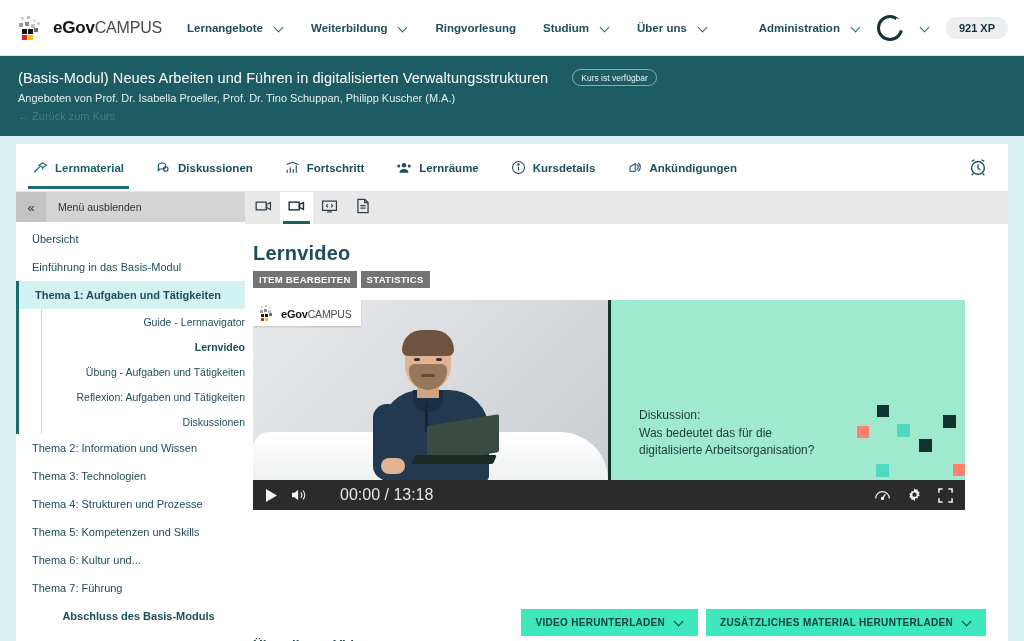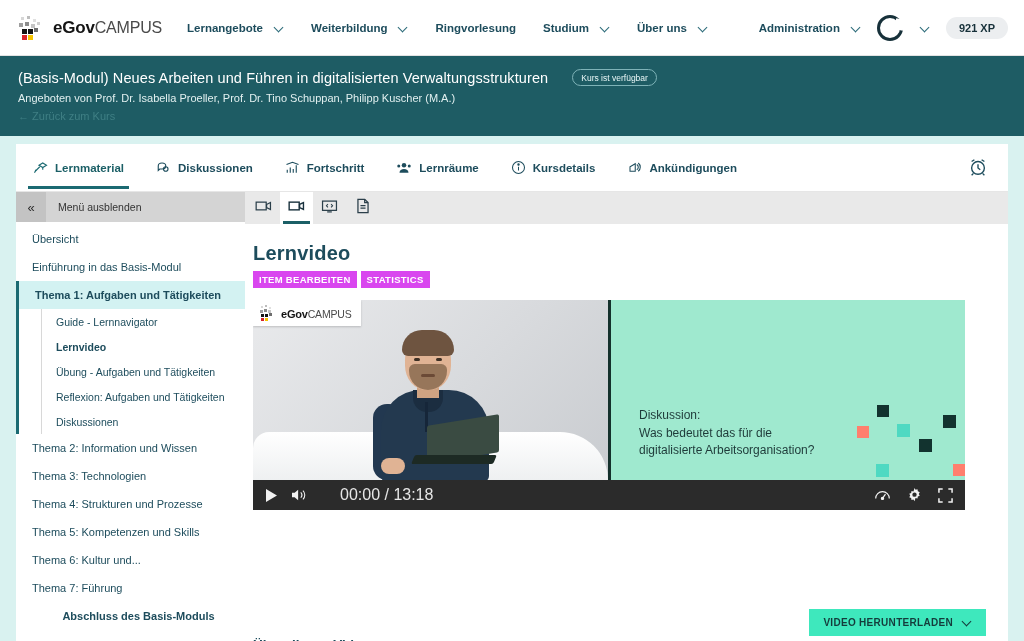--- a/index.html
+++ b/index.html
@@ -107,20 +107,21 @@
   .side-item.bold { font-weight: bold; text-align: center; }
   .side-item.active {
     background: #d3f2f2; border-left: 3px solid #1b6a72; 
     font-weight: bold;
   }
   .sub-wrap { border-left: 3px solid #1b6a72; }
   .sub-inner { border-left: 1px solid #d8d8d8; margin-left: 22px; }
   .side-sub {
     font-size: 10.5px; color: #1d4c5c; padding: 6.5px 0 6.5px 14px; cursor: pointer;
     white-space: nowrap;
+    text-align: right;
   }
   .side-sub.current { font-weight: bold; }
 
   
   .main { flex: 1; position: relative; background: #ffffff; }
   .subtabs {
     height: 32px; background: #e9e9e9; display: flex; align-items: flex-end;
     padding-left: 2px;
   }
   .stab {
@@ -129,21 +130,21 @@
   }
   .stab.active { background: #ffffff; }
   .stab.active::after {
     content: ""; position: absolute; left: 3px; right: 3px; bottom: 0;
     height: 3px; background: #1b5f66;
   }
   .content-pad { padding: 18px 22px 0 8px; }
   .h1 { font-size: 20px; font-weight: bold; color: #1d4c5c; letter-spacing: .2px; }
   .chips { display: flex; gap: 4px; margin-top: 6px; }
   .chip {
-    background: #d946ef; color: #ffffff; font-size: 9.5px; font-weight: bold;
+    background: #737373; color: #ffffff; font-size: 9.5px; font-weight: bold;
     padding: 3px 6px; letter-spacing: .3px; cursor: pointer;
   }
 
   
   .player { margin-top: 12px; width: 712px; background: #1c1c1c; }
   .video-area { display: flex; height: 180px; position: relative; background: #2b2b2b; }
   .vid-left {
     width: 355px; position: relative; overflow: hidden;
     background: linear-gradient(135deg,#e9eaec 0%,#d8dadd 55%,#c9ccd0 100%);
   }
@@ -569,20 +570,24 @@
                 </span>
               </span>
             </div>
           </div>
 
           <div class="dl-row">
             <div class="dl-btn">
               <span>VIDEO HERUNTERLADEN</span>
               <span class="caret-dark"></span>
             </div>
+            <div class="dl-btn">
+              <span>ZUSÄTZLICHES MATERIAL HERUNTERLADEN</span>
+              <span class="caret-dark"></span>
+            </div>
           </div>
 
           <div class="about-h">Über dieses Video</div>
 
         </div>
       </div>
     </div>
   </div>
 </div>
 

